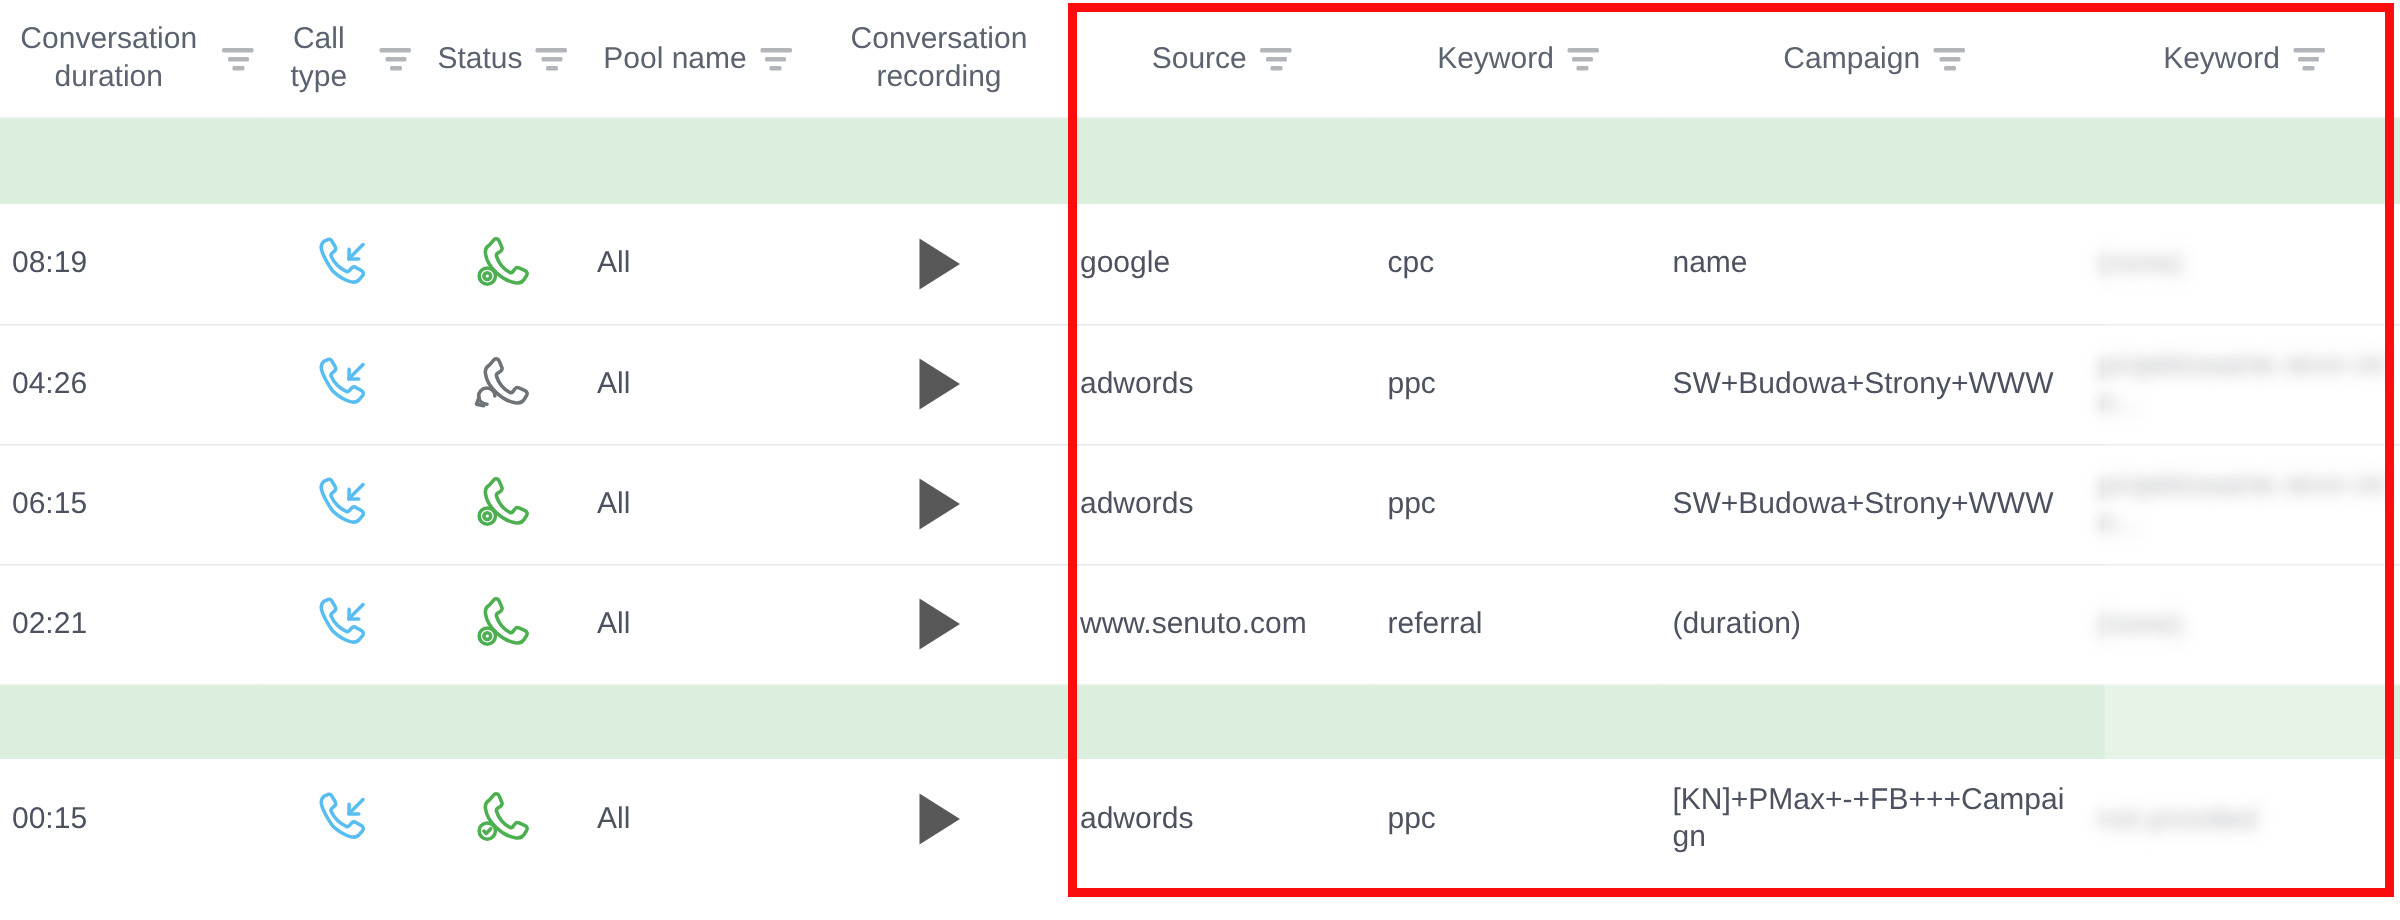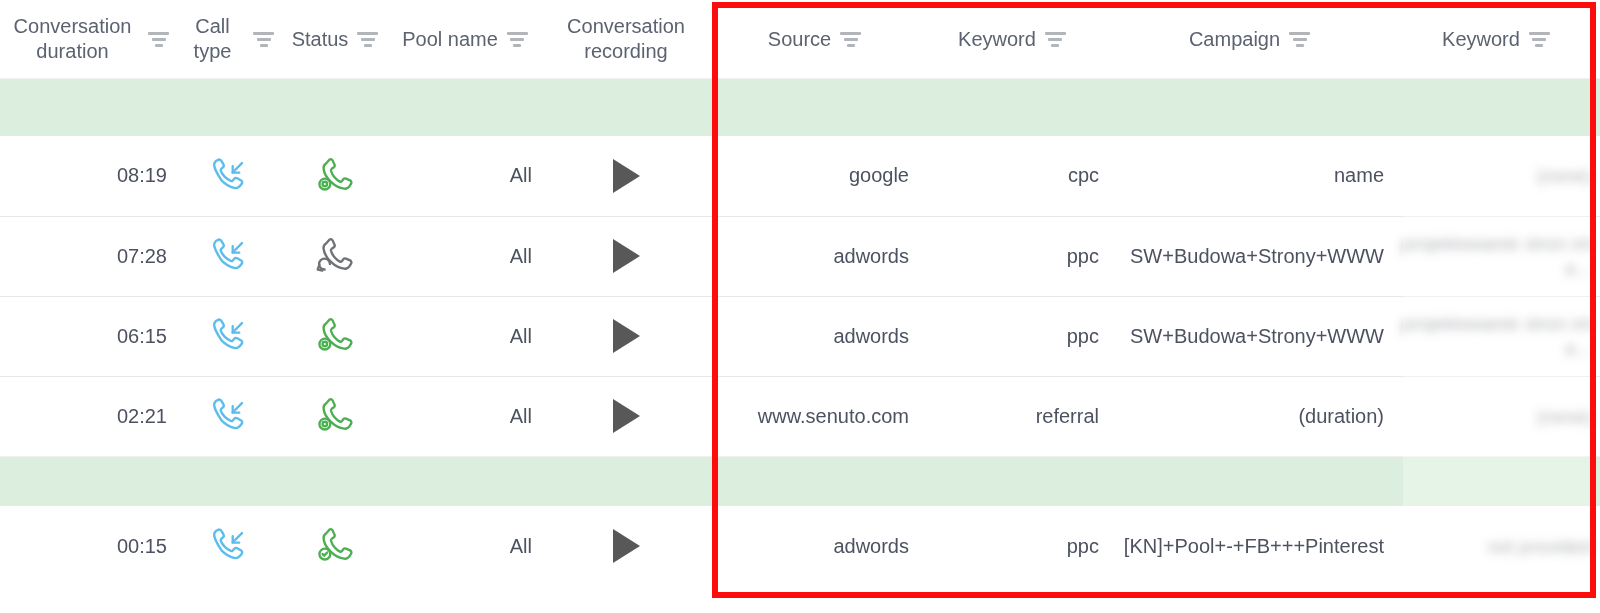--- a/index.html
+++ b/index.html
@@ -46,21 +46,21 @@
     gap: 3px; flex: none; padding-top: 2px;
   }
   .filter-icon i { display: block; background: #b2b5ba; border-radius: 1px; height: 3px; }
   .filter-icon i:nth-child(1) { width: 21px; }
   .filter-icon i:nth-child(2) { width: 14px; }
   .filter-icon i:nth-child(3) { width: 8px; }
 
   tbody td {
     height: 80px;
     vertical-align: middle;
-    text-align: right;
+    text-align: left;
     font-size: 20px;
     color: #4c5260;
     background: #fff;
     border-top: 1px solid #e6e8ea;
     padding: 0 8px;
     line-height: 1.24;
     word-break: break-all;
   }
   tr.group-row td {
     height: 58px;
@@ -257,21 +257,21 @@
         </td>
         <td>google</td>
         <td>cpc</td>
         <td>name</td>
         <td>
           <span class="kw-blur">(none)</span>
         </td>
       </tr>
 
       <tr class="data-row">
-        <td>07:28</td>
+        <td>04:26</td>
         <td>
           <div class="icon-wrap">
             <svg width="42" height="42" viewBox="0 0 24 24" fill="none" stroke="#59bdf0" stroke-width="1.35" stroke-linecap="round" stroke-linejoin="round">
               <path d="M6.2 2.9c.6-.5 1.5-.4 1.9.3l1.3 2.2c.3.6.2 1.3-.3 1.7l-1 .9c-.3.3-.4.7-.2 1.1.5 1.2 1.3 2.4 2.3 3.4 1 1 2.2 1.8 3.4 2.3.4.2.8.1 1.1-.2l.9-1c.4-.5 1.1-.6 1.7-.3l2.2 1.3c.7.4.8 1.3.3 1.9l-1.1 1.3c-.8.9-2 1.3-3.2 1-2.5-.6-5-2.1-7.1-4.2C6.3 11.5 4.8 9 4.2 6.5c-.3-1.2.1-2.4 1-3.2z"></path>
               <path d="M20 4.6l-5.4 5.4"></path>
               <path d="M14.7 6.4v3.7h3.7"></path>
             </svg>
           </div>
         </td>
         <td>
@@ -382,21 +382,21 @@
               <path d="M4.9 16.6l.9.9 1.7-1.8"></path>
             </svg>
           </div>
         </td>
         <td>All</td>
         <td>
           <div class="play-triangle"></div>
         </td>
         <td>adwords</td>
         <td>ppc</td>
-        <td>[KN]+Pool+-+FB+++Pinterest</td>
+        <td>[KN]+PMax+-+FB+++Campaign</td>
         <td>
           <span class="kw-blur">not provided</span>
         </td>
       </tr>
 
     </tbody>
   </table>
 
   <div class="keyword-veil"></div>
 

